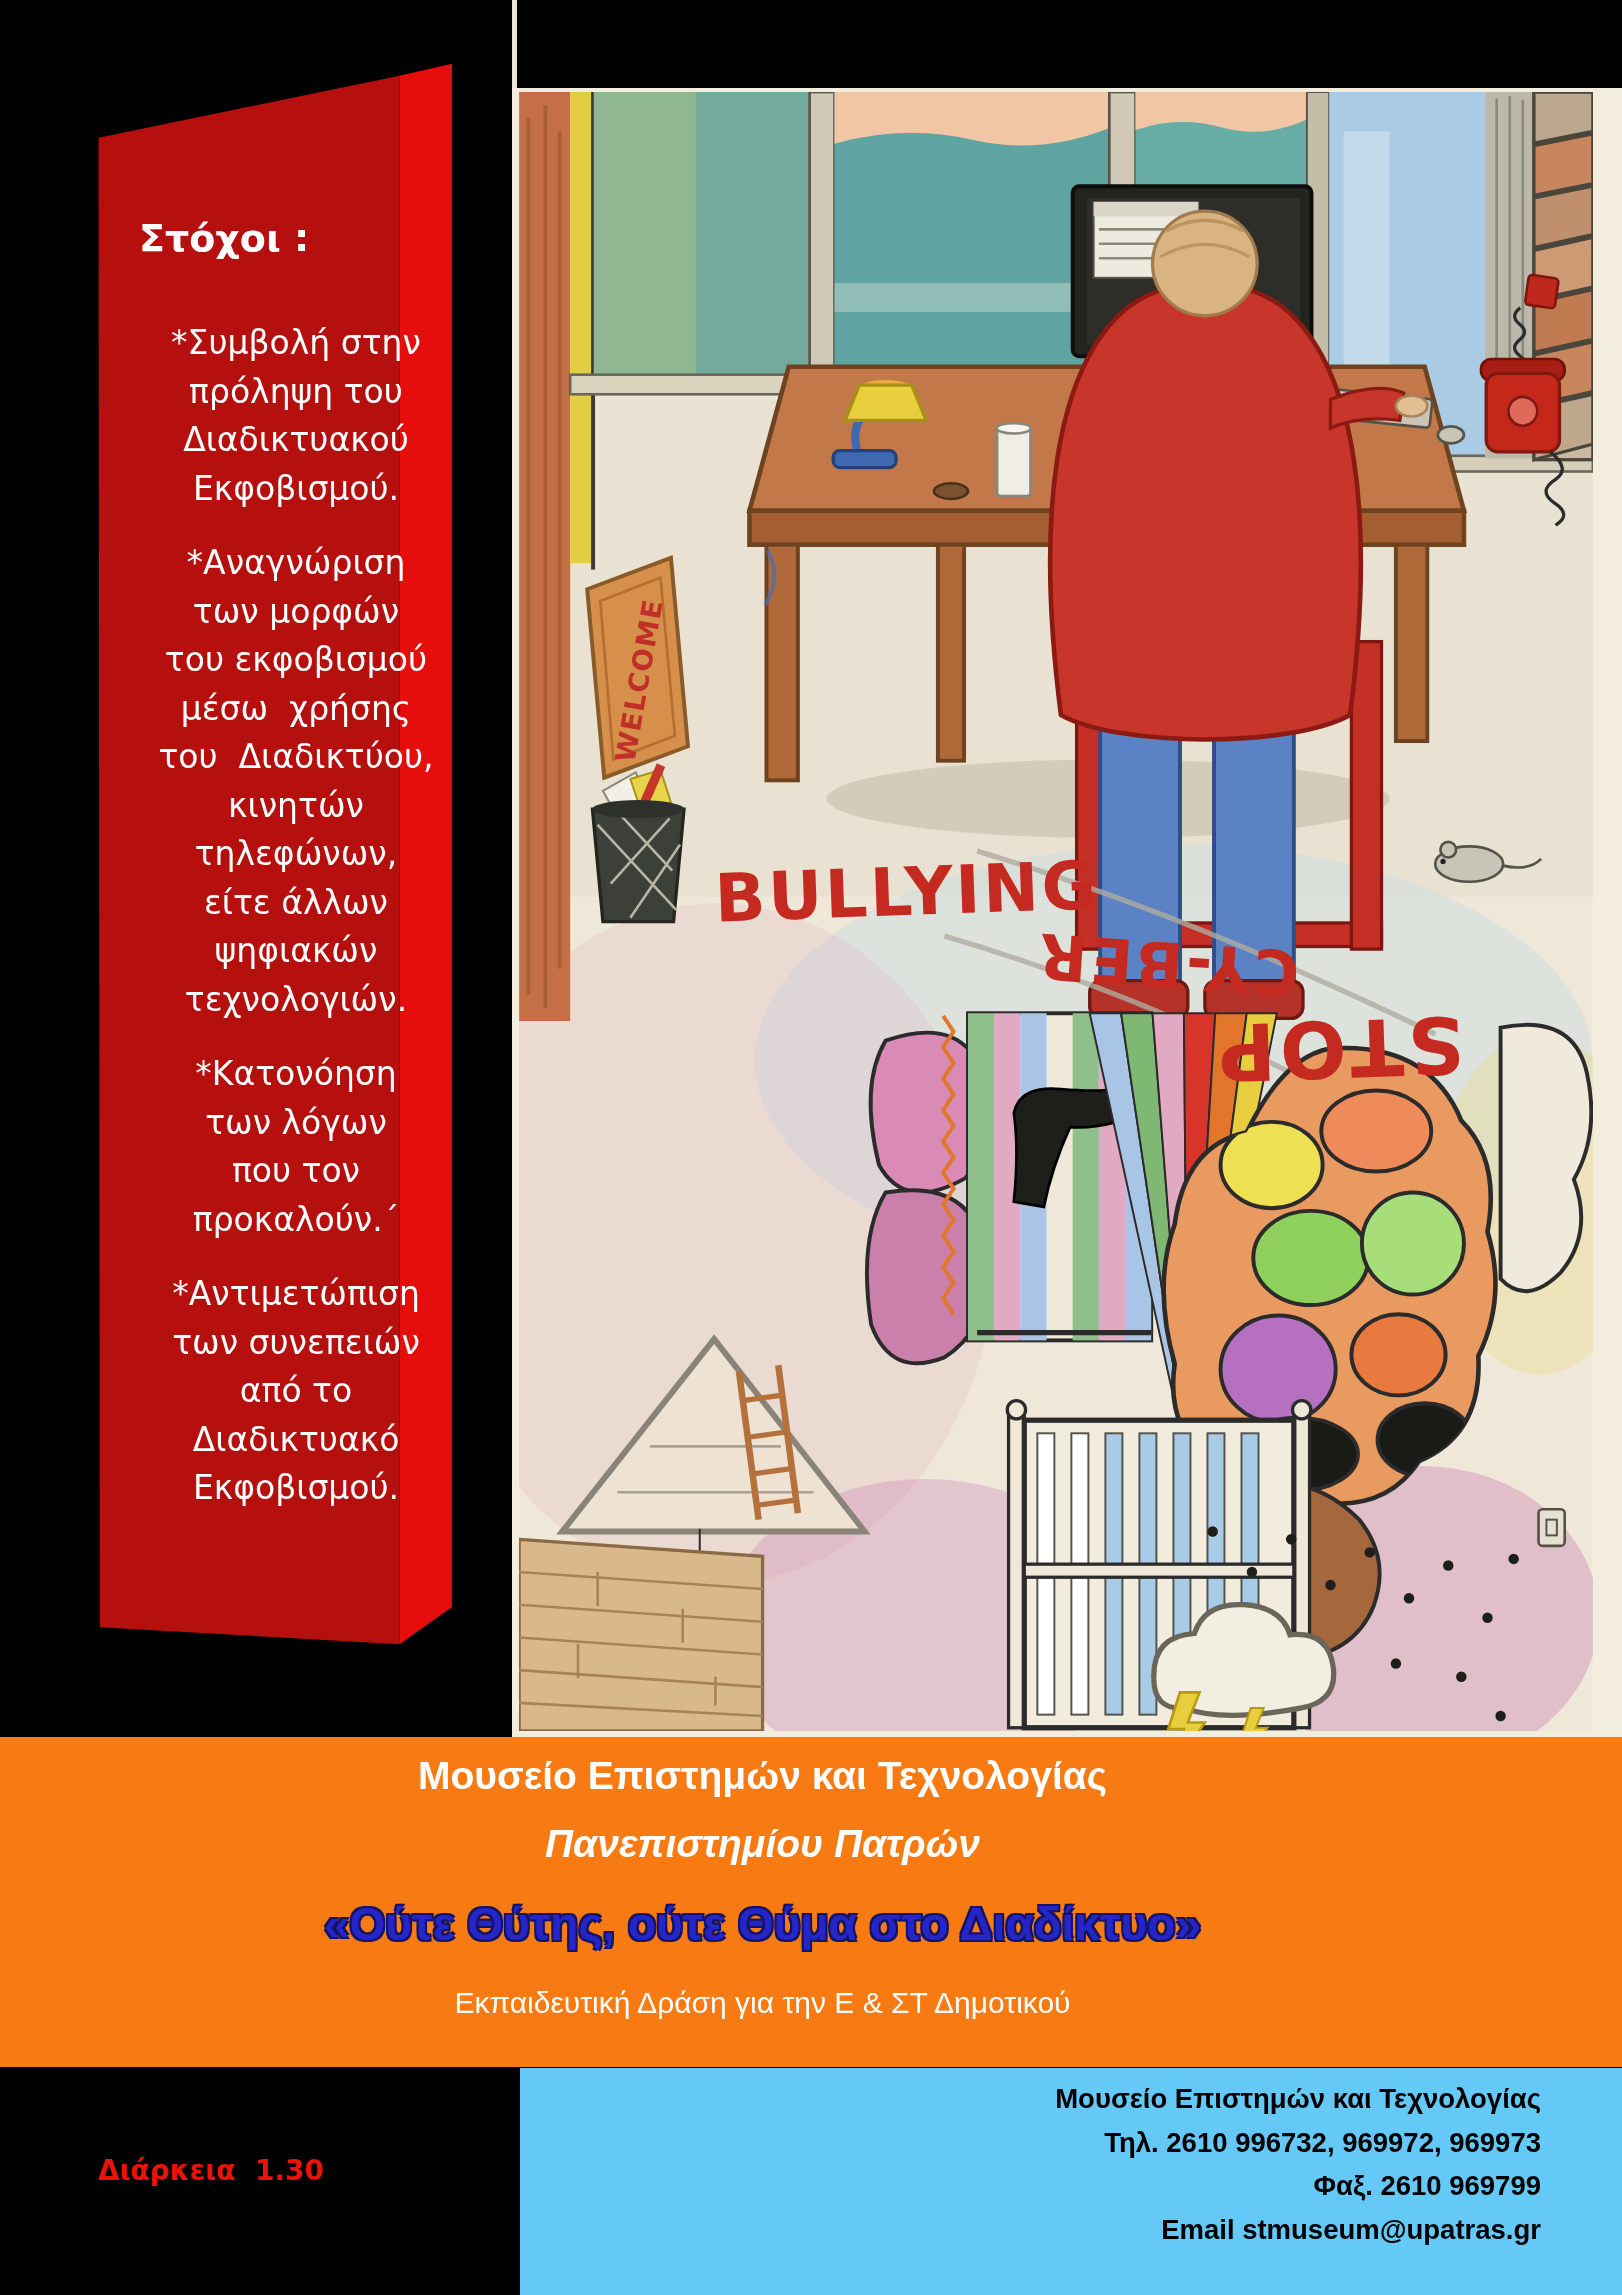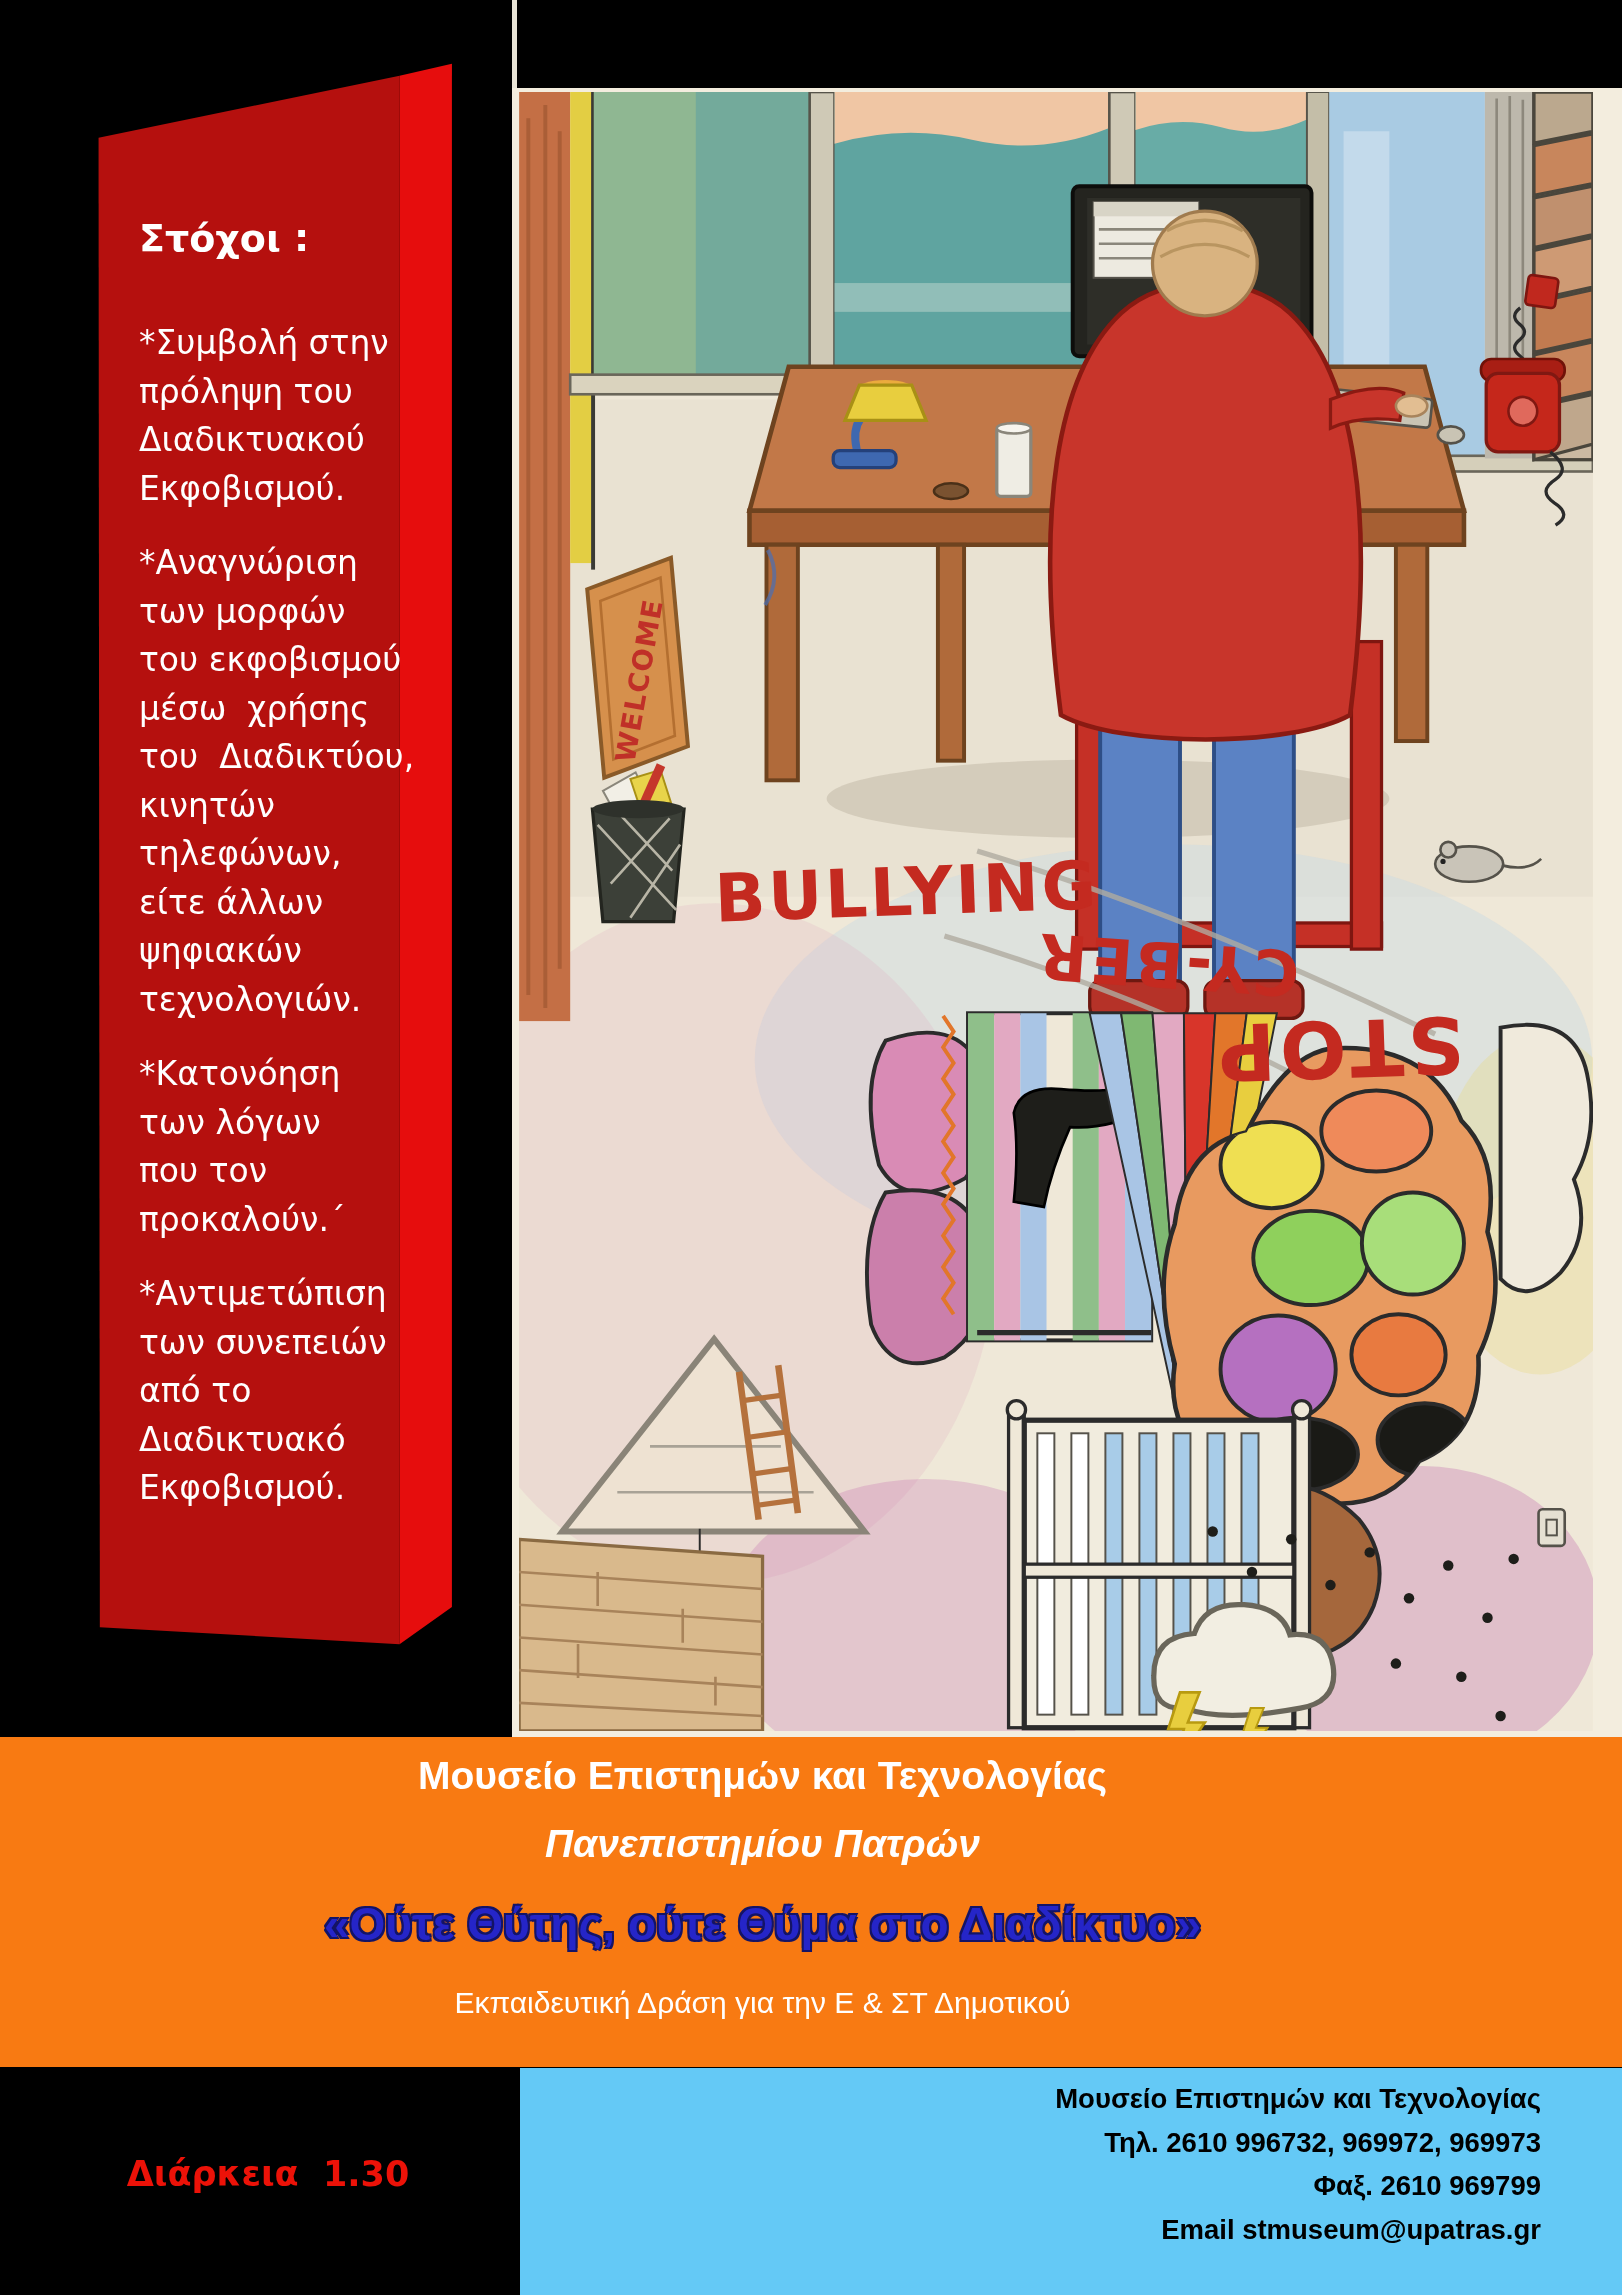--- a/index.html
+++ b/index.html
@@ -10,36 +10,36 @@
 
   
   #photo{position:absolute;left:512px;top:88px;width:1110px;height:1649px;background:#F3EDDE;}
   #photo svg{position:absolute;left:7.2px;top:3.9px;}
   #paper-edge-top{position:absolute;left:512px;top:0;width:5.2px;height:88px;background:#E9E4D6;}
 
   
   #goalsbox-svg{position:absolute;left:92px;top:56px;}
   #goals-text{position:absolute;left:139px;top:216px;width:314px;color:#FFFFFF;}
   #goals-text .title{font-size:38px;font-weight:bold;margin:0 0 59px 0;}
-  #goals-text p{font-size:33px;line-height:1.47;margin:0 0 26px 0;}
+  #goals-text p{font-size:33px;line-height:1.47;margin:0 0 26px 0;text-align:center;}
 
   
   #banner{position:absolute;left:0;top:1737px;width:1623px;height:330px;background:#F87A12;}
   #banner .inner{width:1525px;text-align:center;padding-top:17px;}
   .banner-h{color:#FFFFFF;font-weight:bold;font-size:39px;line-height:1.15;
             font-family:"Liberation Sans",sans-serif;}
   #banner-line2{margin-top:23.6px;font-style:italic;}
   #banner-line3{color:#FFFFFF;font-size:30px;margin-top:35px;font-family:"Liberation Sans",sans-serif;}
   #banner-line4{color:#2525C8;font-weight:bold;font-size:46px;margin-top:30px;
                 font-family:"Liberation Sans",sans-serif;
                 text-shadow:2px 2px 0 #141466,-2px -2px 0 #141466,2px -2px 0 #141466,-2px 2px 0 #141466;}
 
   
-  #duration{position:absolute;left:98px;top:2154px;width:340px;text-align:center;
-            color:#EC1208;font-weight:bold;font-size:35px;}
+  #duration{position:absolute;left:98px;top:2154px;width:340px;text-align:left;
+            color:#EC1208;font-weight:bold;font-size:28px;}
   #contact{position:absolute;left:520px;top:2068px;width:1103px;height:228px;background:#64C9F6;
            box-sizing:border-box;padding:9.2px 82px 0 0;text-align:right;}
   #contact div{color:#000;font-weight:bold;font-size:27.5px;line-height:1.58;
                font-family:"Liberation Sans",sans-serif;}
 
   
   svg text{font-family:"DejaVu Sans",sans-serif;font-weight:bold;}
 </style>
 </head>
 <body>

